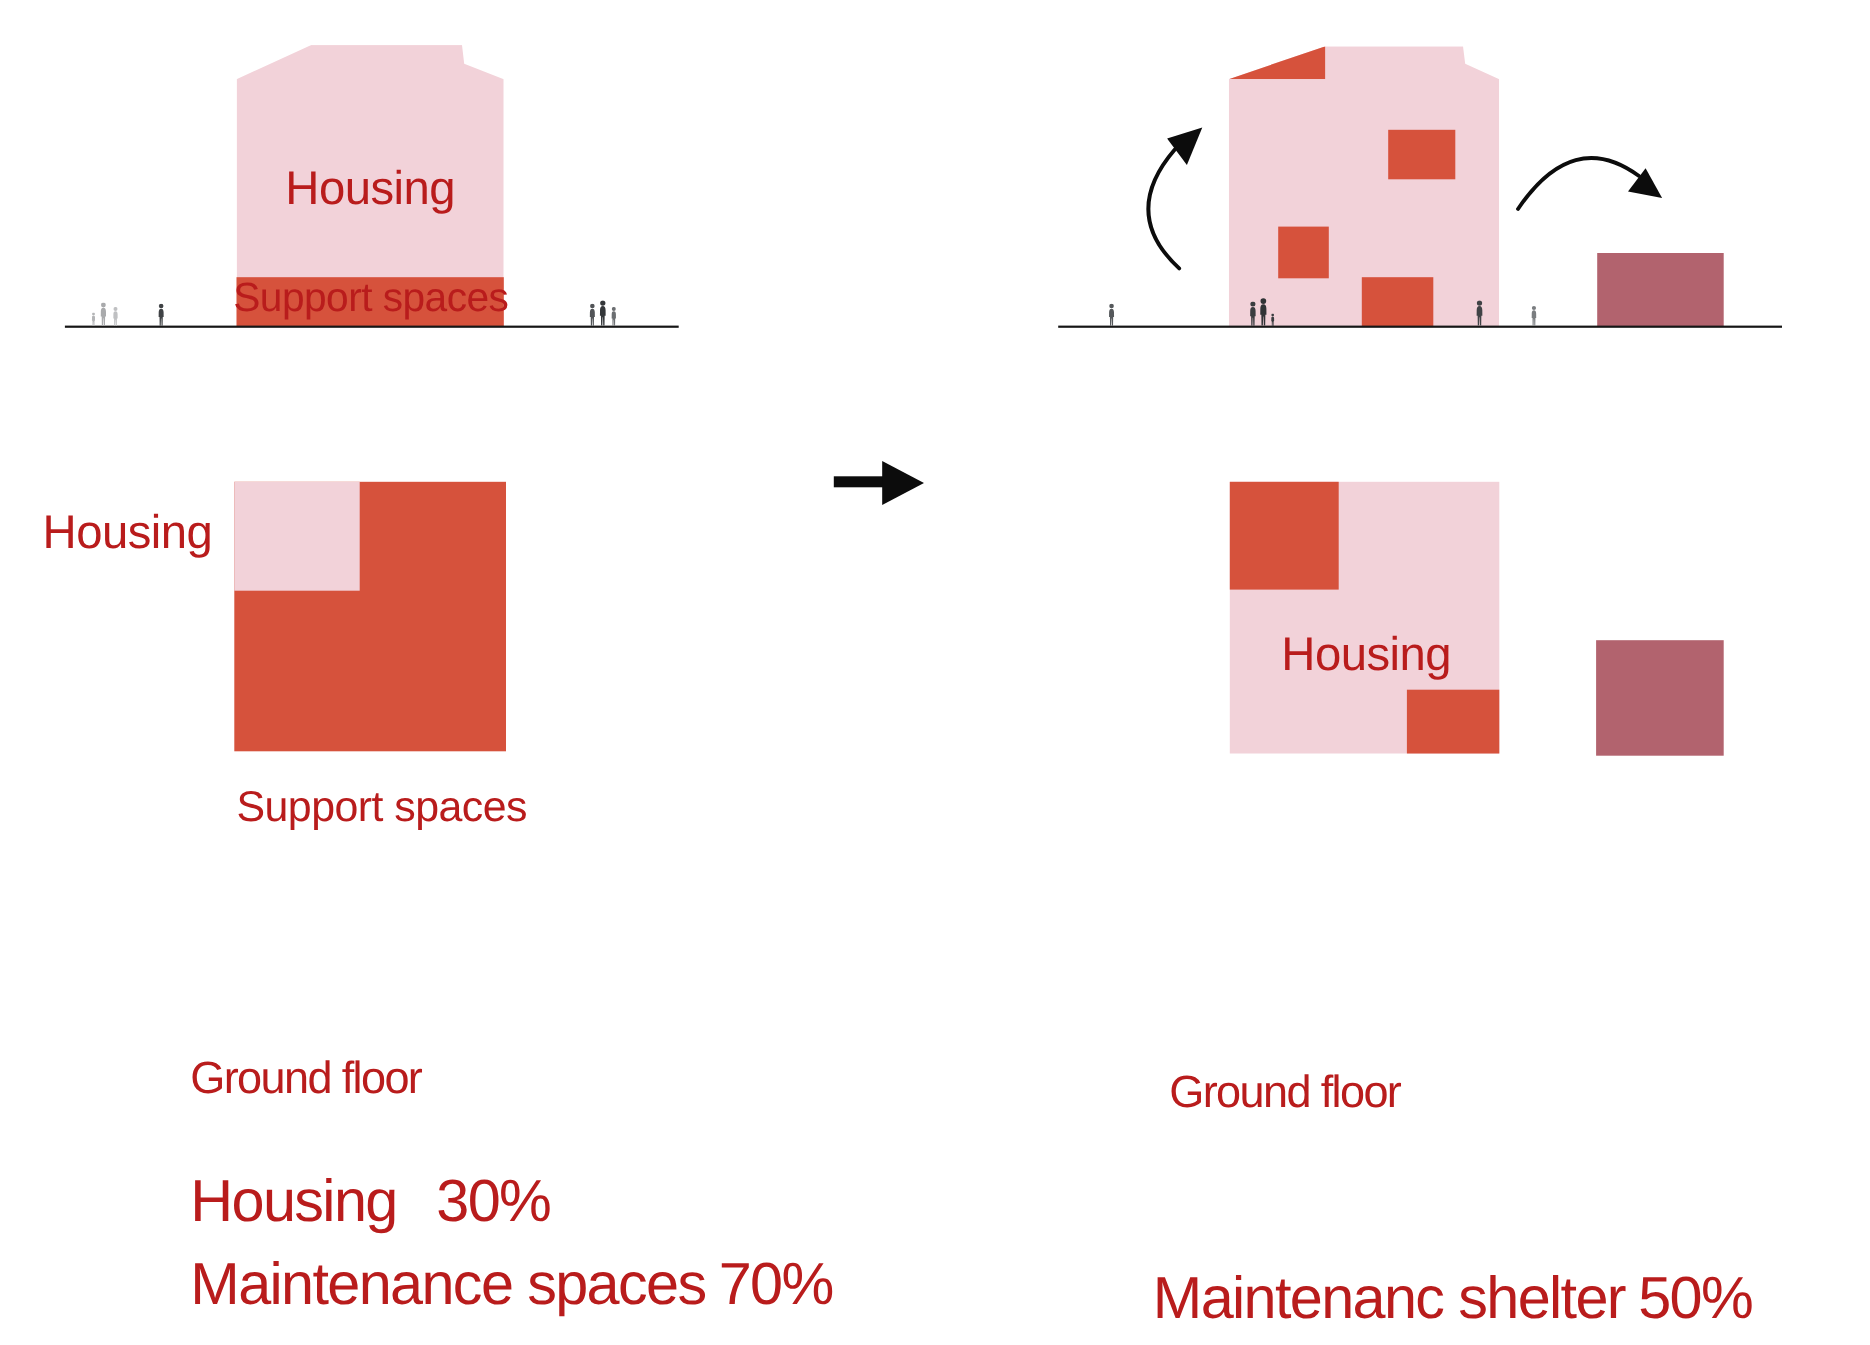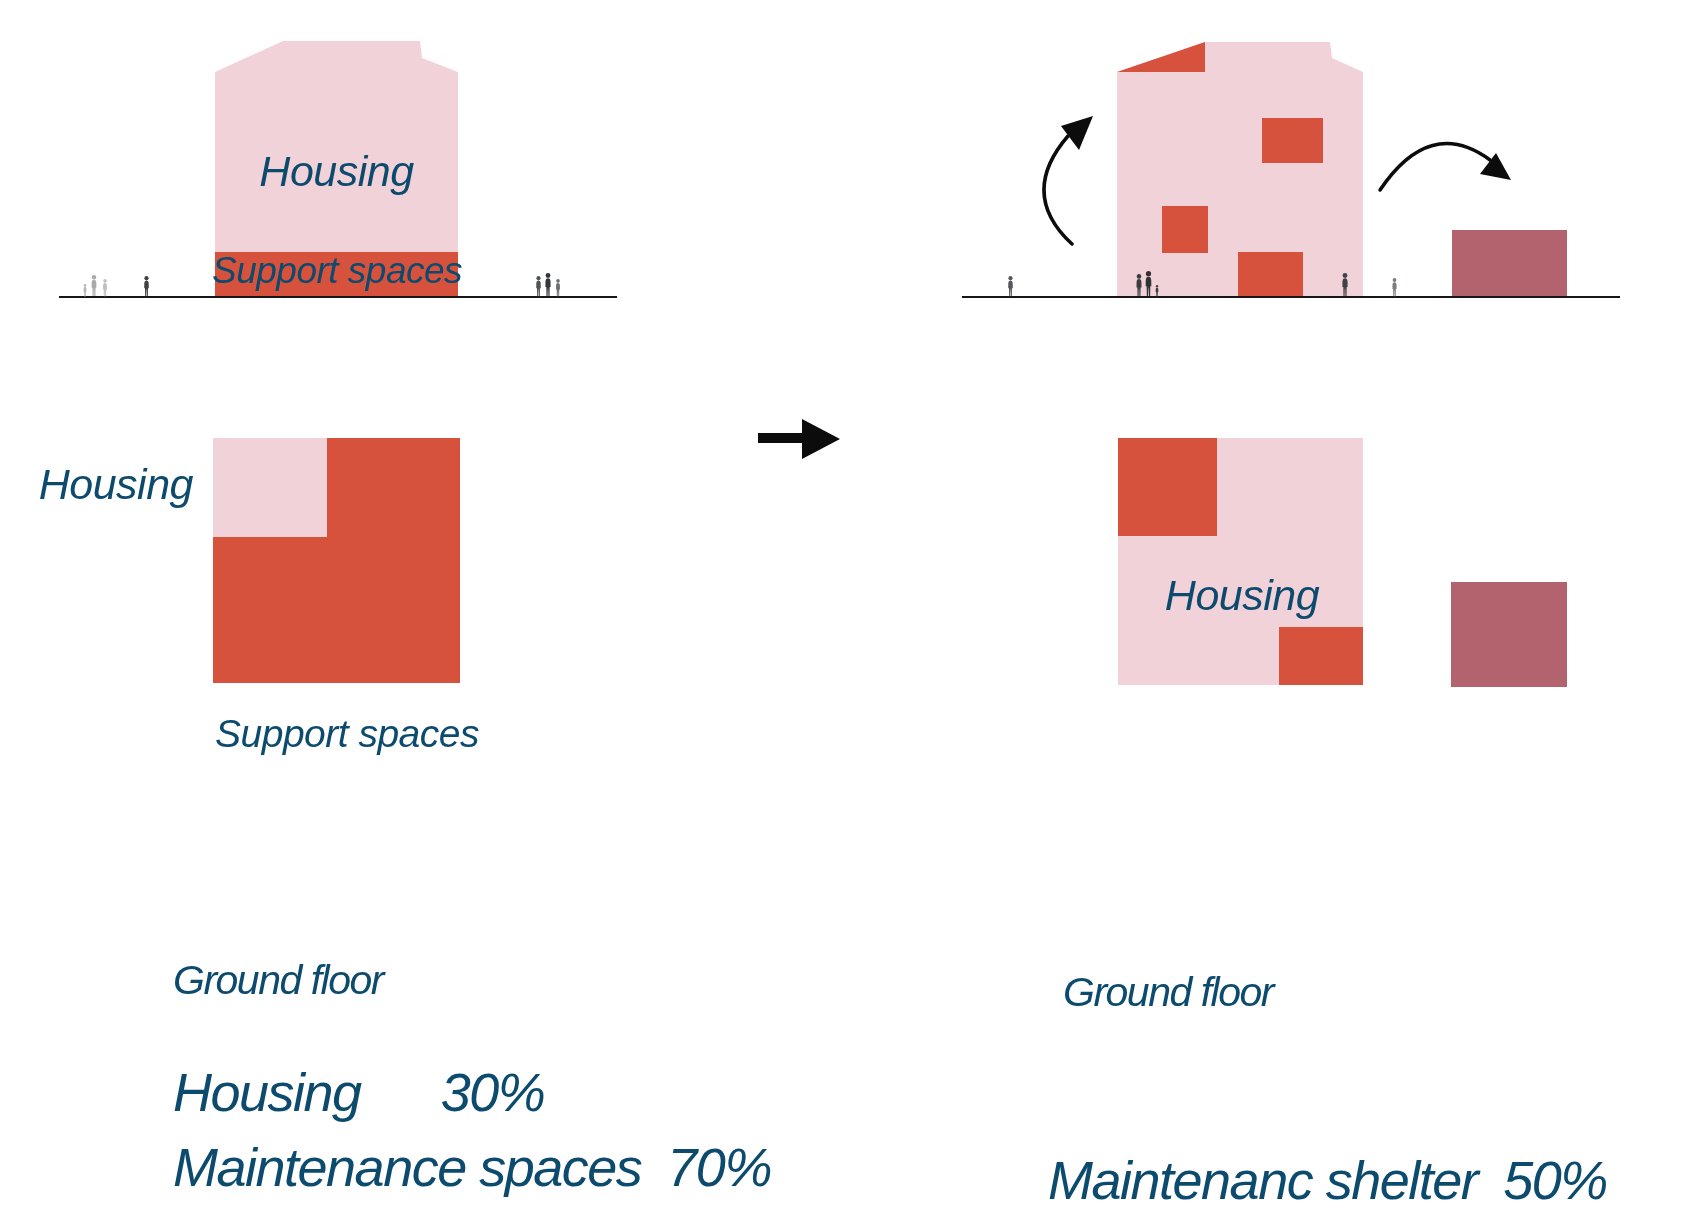--- a/index.html
+++ b/index.html
@@ -1,39 +1,39 @@
 <!DOCTYPE html>
 <html><head>
 <meta charset="utf-8">
 <style>
   html,body{margin:0;padding:0;background:#ffffff;}
   #stage{
     position:relative;width:1700px;height:1223px;background:#ffffff;overflow:hidden;
-    font-family:"Liberation Sans", sans-serif;font-style:italic;color:#0c4a6e;
+    font-family:"Liberation Sans", sans-serif;color:#b91c1c;
   }
   .abs{position:absolute;}
   .lbl{line-height:1;white-space:nowrap;letter-spacing:-0.5px;}
   .pink{background:#f2d2d9;}
   .orange{background:#d6523c;}
   .mauve{background:#b2636e;}
   .groundline{background:#161616;height:2px;z-index:5;}
   .fig{position:absolute;z-index:6;}
   .fig svg{display:block;}
   
   #bldgL{left:215px;top:41px;width:243px;height:256px;
     clip-path:polygon(0 31px,68px 0,205px 0,207px 17px,243px 31px,243px 100%,0 100%);}
   
   #bldgR{left:1117px;top:42px;width:246px;height:255px;
     clip-path:polygon(0 30px,88px 0,213px 0,215px 16px,246px 30px,246px 100%,0 100%);}
   #roofTriR{left:1117px;top:42px;width:88px;height:30px;
     clip-path:polygon(0 100%,100% 0,100% 100%);}
   .stat-line{line-height:1;white-space:nowrap;letter-spacing:-1.5px;font-size:54px;}
   .stat-title{line-height:1;white-space:nowrap;letter-spacing:-1.5px;font-size:41px;}
-  .gap-wide{display:inline-block;margin-left:80px;}
-  .gap-narrow{display:inline-block;margin-left:26px;}
+  .gap-wide{display:inline-block;margin-left:36px;}
+  .gap-narrow{display:inline-block;margin-left:12px;}
 </style>
 </head>
 <body>
 
 <div id="stage">
 
   <div id="bldgL" class="abs pink"></div>
   <div class="abs orange" style="left:215px;top:252px;width:243px;height:45px;"></div>
   <div class="abs lbl" style="left:215px;top:150px;width:243px;text-align:center;font-size:43px;">Housing</div>
   <div class="abs lbl" style="left:212px;top:252px;font-size:37px;">Support spaces</div>

